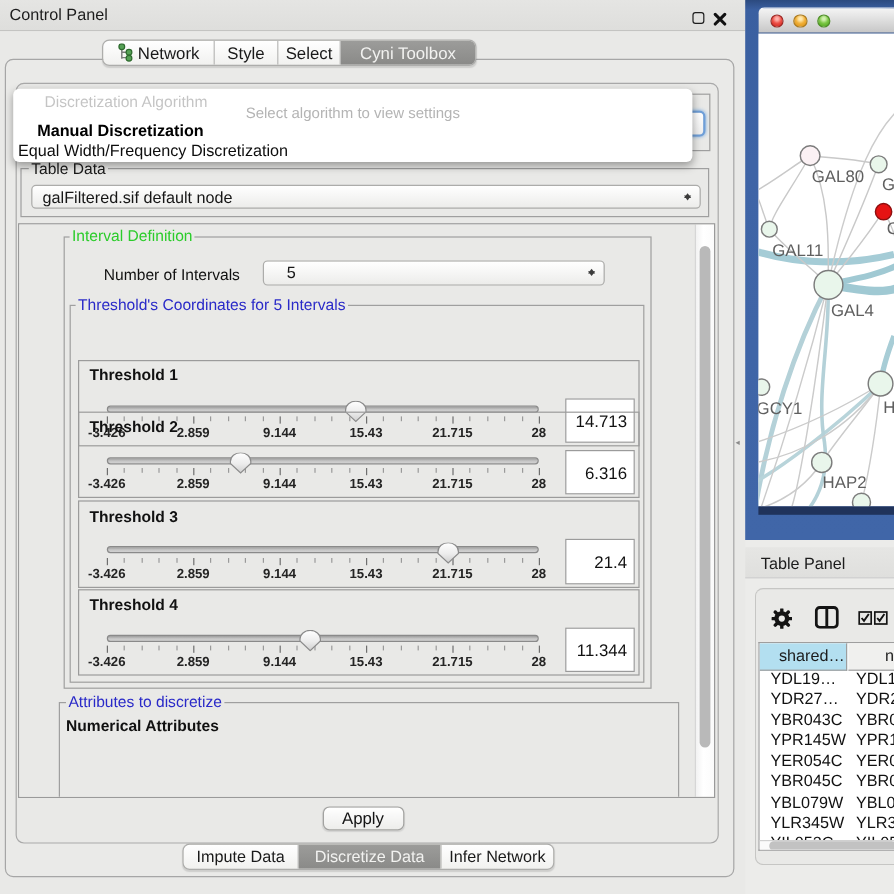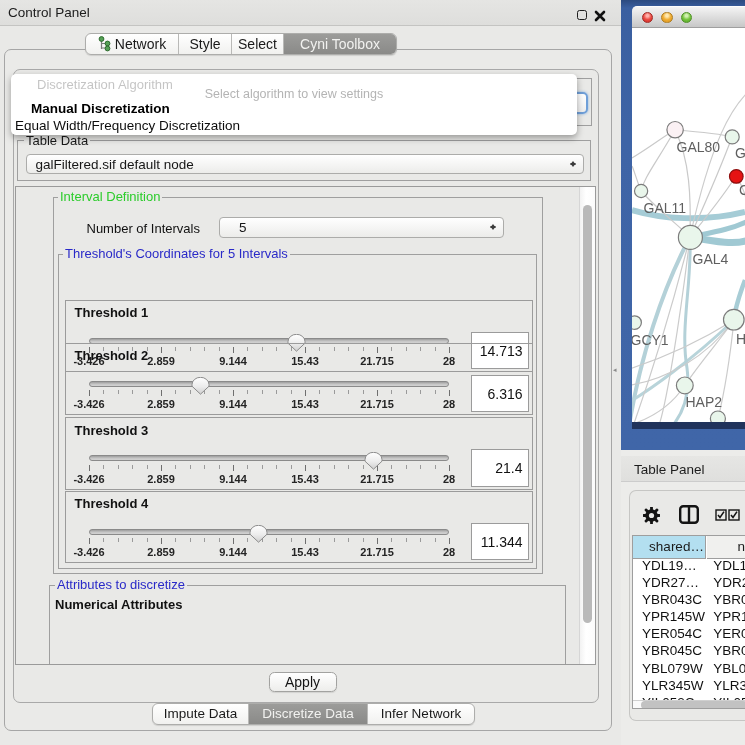--- a/index.html
+++ b/index.html
@@ -284,21 +284,21 @@
   </div>
   <div class="vsbtrack" style="left:562.5px;top:0;width:16.5px;height:477px;border-left:1px solid #d6d6d6;"></div>
   <div class="vsbthumb" style="left:566.5px;top:18px;width:9px;height:418px;"></div>
 </div>
 
 <div class="abs" style="left:268.5px;top:671.5px;width:68px;height:20.5px;border:1px solid #a2a2a0;border-radius:5.5px;background:linear-gradient(#ffffff,#ededeb);text-align:center;font-size:14px;line-height:19px;color:#141414;box-shadow:0 1px 1px rgba(0,0,0,0.1)">Apply</div>
 
 <div class="seg" style="left:152px;top:702.5px;">
   <div style="width:96px;font-size:13.5px">Impute Data</div>
   <div class="sel" style="width:119px;font-size:13.5px">Discretize Data</div>
-  <div style="width:106px;font-size:13.5px">Infer Network</div>
+  <div style="width:93px;font-size:13.5px">Infer Network</div>
 </div>
 
 <div class="abs" style="left:613px;top:366px;width:5px;height:7px;color:#8a8a8a;font-size:7px;line-height:7px;">◂</div>
 
 <div class="abs" style="left:621px;top:0;width:124px;height:450px;background:linear-gradient(#2c4a7f,#3a5fa0 8px,#3e64a6 30%,#4066a8);"></div>
 <div class="abs" style="left:632px;top:6px;width:113px;height:22px;background:linear-gradient(#f4f4f4,#c7c7c7);border-top:1px solid #fdfdfd;border-bottom:1px solid #9f9f9f;border-radius:5px 0 0 0;"></div>
 
 <div class="tl" style="left:641.5px;background:radial-gradient(circle at 50% 30%, #ffb0aa 0 15%, #ea4a42 50%, #cf2721 100%);border-color:#9f2a26"></div>
 <div class="tl" style="left:661.3px;background:radial-gradient(circle at 50% 30%, #ffe9b0 0 15%, #f0ad33 50%, #d8921b 100%);border-color:#ad7c20"></div>
 <div class="tl" style="left:680.9px;background:radial-gradient(circle at 50% 30%, #d2f0b0 0 15%, #77c53f 50%, #50a322 100%);border-color:#4f8f28"></div>

